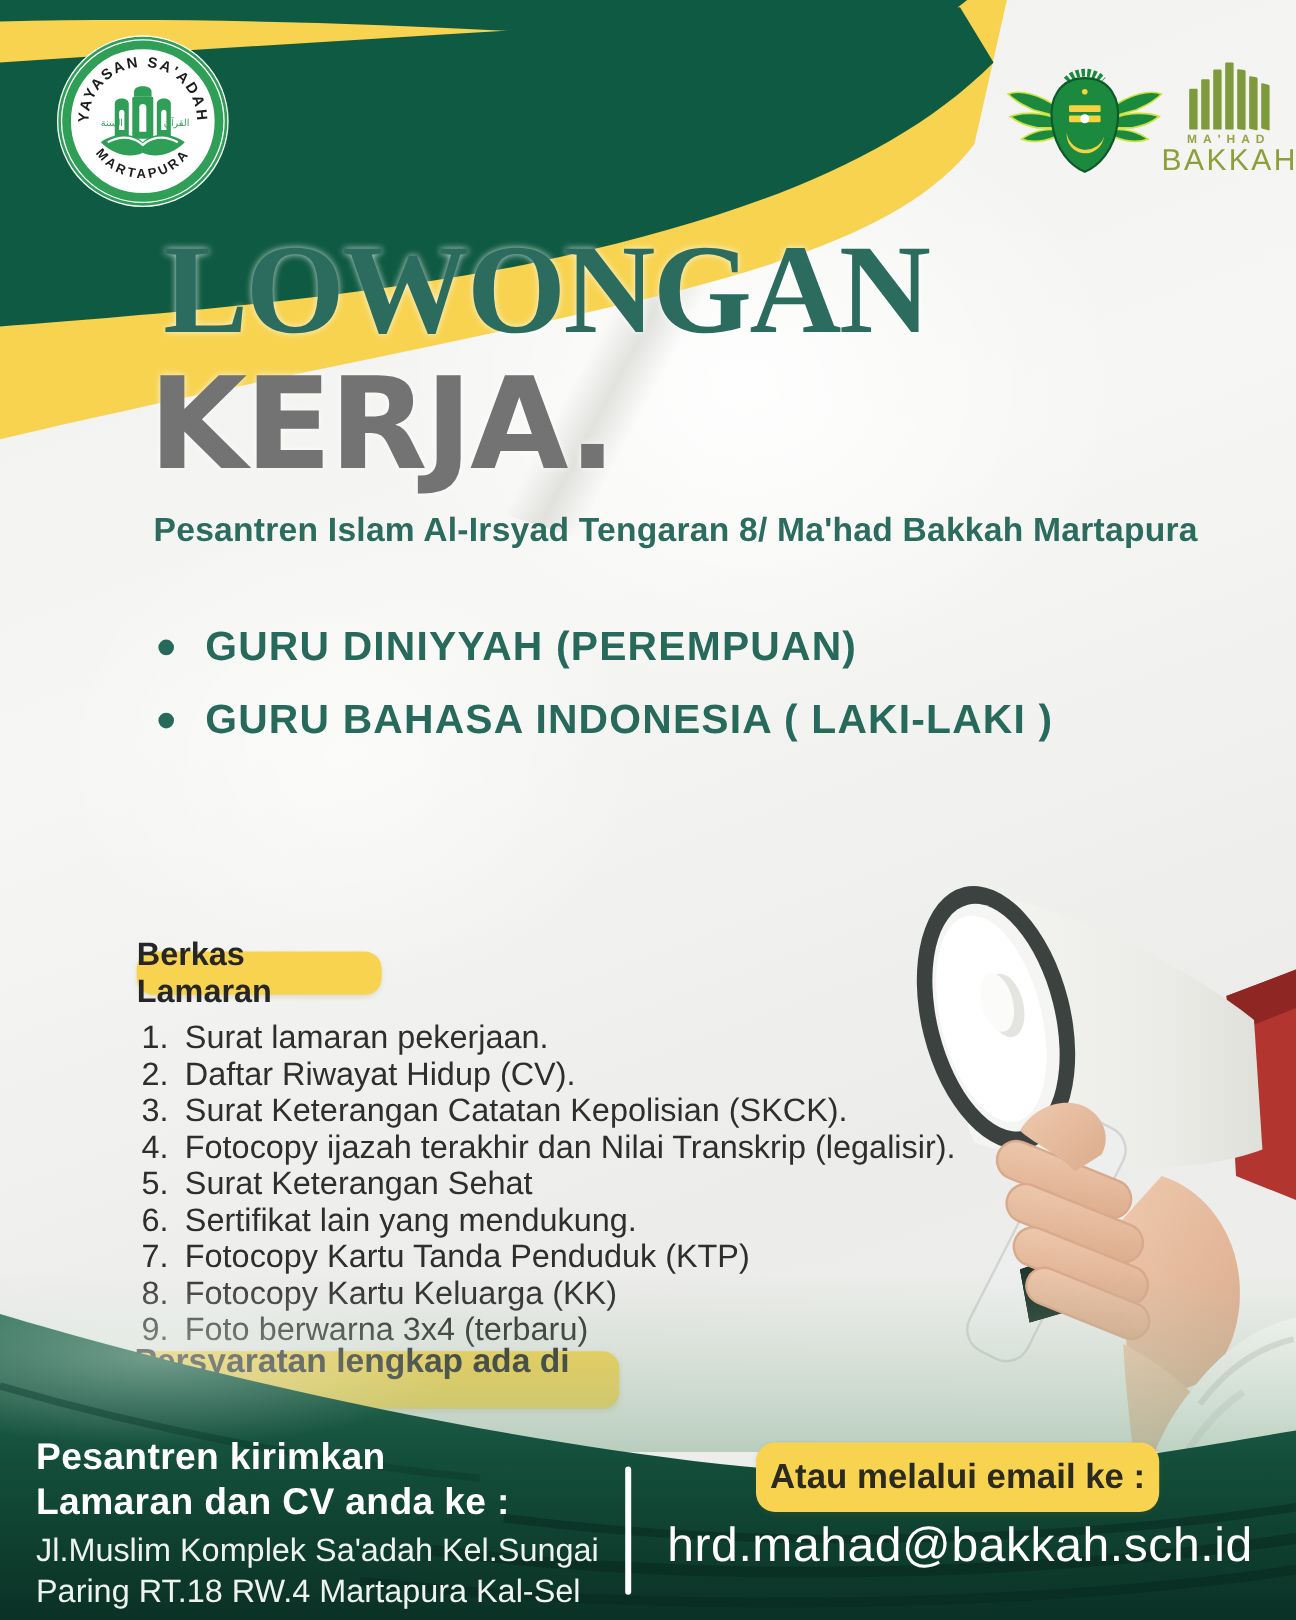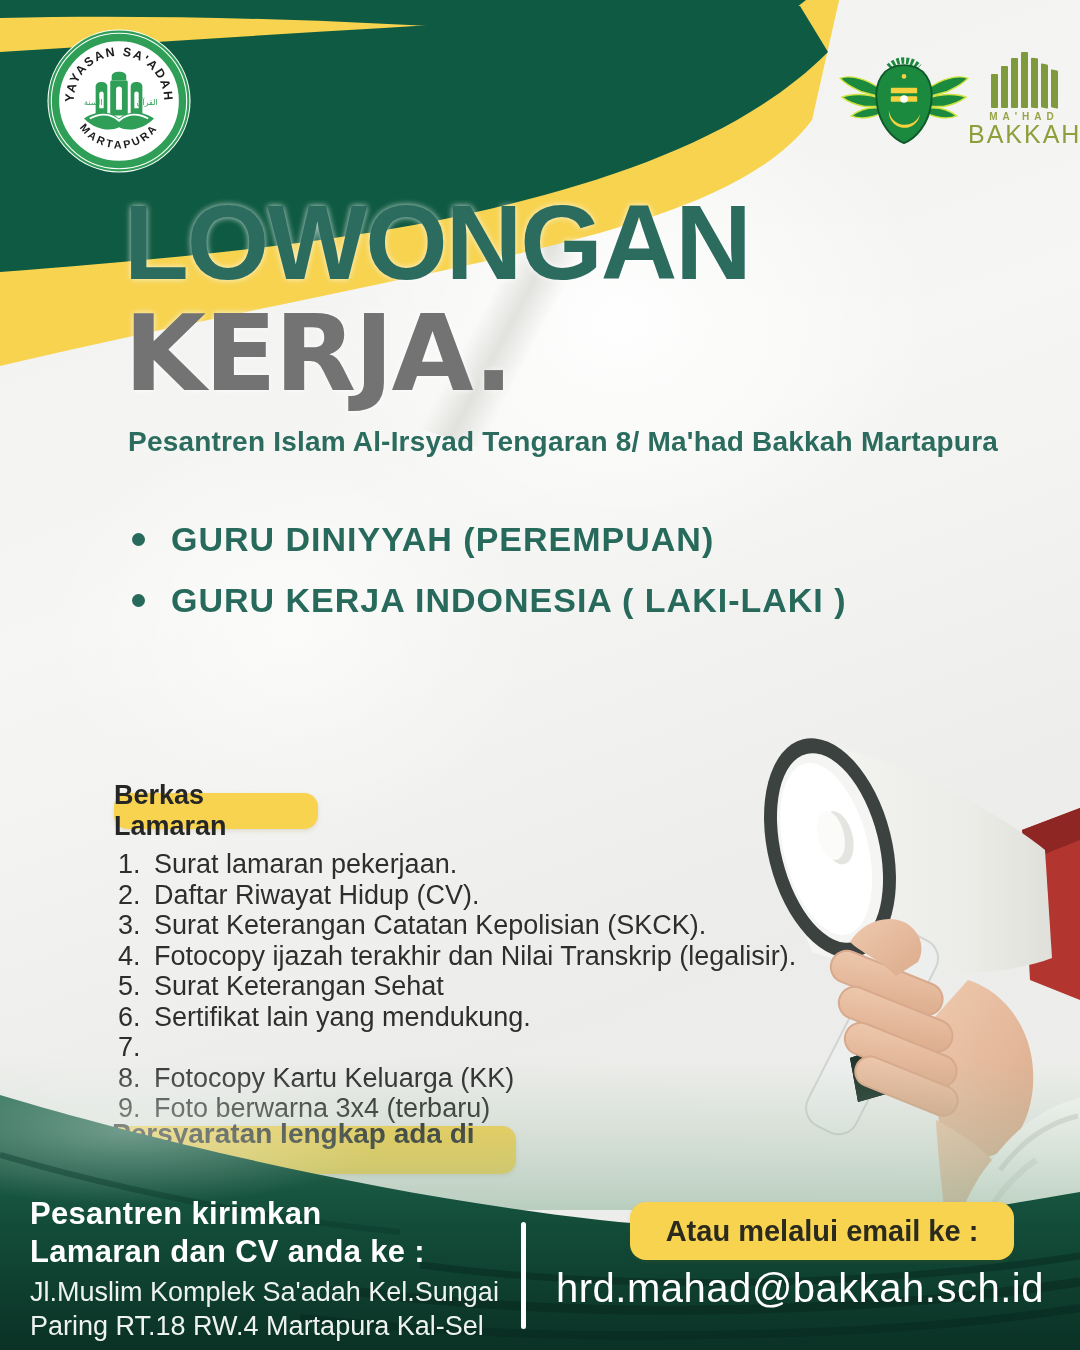--- a/index.html
+++ b/index.html
@@ -23,39 +23,39 @@
   #footer-svg{left:0;top:1060px;}
   
   #badge-svg{left:46px;top:28px;}
   #wing-svg{left:838px;top:52px;}
   .bakkah{left:968px;top:52px;width:112px;text-align:center;color:#8f9d3a;}
   .bakkah .bars{display:flex;align-items:flex-end;justify-content:center;gap:3px;height:56px;}
   .bakkah .bar{width:7px;background:#7f9a3c;border-radius:1px;}
   .bakkah .mahad{font-size:10px;font-weight:bold;letter-spacing:5px;margin-top:3px;color:#9aa348;}
   .bakkah .bkkh{font-size:25px;font-weight:normal;letter-spacing:2px;margin-top:-2px;color:#8f9d3a;}
   
-  .title1{left:124px;top:186px;font-family:Liberation Sans, sans-serif;font-weight:800;
+  .title1{left:136px;top:186px;font-family:Liberation Serif, serif;font-weight:800;
     font-size:106px;line-height:112px;letter-spacing:-2px;color:#2b6c5f;
     text-shadow:0 0 6px rgba(255,255,255,.8);}
   .title2{left:124px;top:298px;font-family:"DejaVu Sans",sans-serif;font-weight:800;
     font-size:106px;line-height:112px;letter-spacing:-2px;color:#737373;
     text-shadow:0 0 6px rgba(255,255,255,.8);}
   .subtitle{left:128px;top:426px;width:930px;font-size:28px;font-weight:bold;color:#2b6c5f;letter-spacing:.2px;}
   
   .positions{left:132px;top:520px;list-style:none;margin:0;padding:0;}
   .positions li{display:flex;align-items:center;margin-bottom:22px;
     font-size:34px;font-weight:bold;letter-spacing:1px;color:#276a5b;}
   .positions li::before{content:"";width:13px;height:13px;border-radius:50%;background:#276a5b;
     margin-right:26px;flex:0 0 auto;}
   
   .pill{background:#f7d34f;border-radius:14px;color:#262626;font-weight:bold;
     display:flex;align-items:center;justify-content:center;box-shadow:0 2px 4px rgba(120,100,20,.15);}
   .pill-berkas{left:114px;top:793px;width:204px;height:36px;font-size:27px;}
   .pill-caption{left:112px;top:1126px;width:404px;height:48px;font-size:28px;}
-  .pill-email{left:630px;top:1202px;width:384px;height:58px;font-size:29px;border-radius:16px;color:#2b2a1e;}
+  .pill-email{left:630px;top:1202px;width:336px;height:58px;font-size:29px;border-radius:16px;color:#2b2a1e;}
   
   .reqs{left:118px;top:849px;margin:0;padding:0;list-style:none;}
   .reqs li{display:flex;font-size:27px;line-height:30.5px;color:#2e2e2e;}
   .reqs .num{flex:0 0 36px;}
   
   .f-send1{left:30px;top:1196px;font-size:31px;font-weight:bold;color:#ffffff;letter-spacing:.3px;}
   .f-send2{left:30px;top:1234px;font-size:31px;font-weight:bold;color:#ffffff;letter-spacing:.3px;}
   .f-addr1{left:30px;top:1277px;font-size:27px;color:#eef3ef;}
   .f-addr2{left:30px;top:1311px;font-size:27px;color:#eef3ef;}
   .f-divider{left:521px;top:1222px;width:5px;height:107px;background:#ffffff;border-radius:3px;}
@@ -143,21 +143,21 @@
 <div class="abs title2">KERJA.</div>
 <div class="abs subtitle">Pesantren Islam Al-Irsyad  Tengaran 8/ Ma'had Bakkah Martapura</div>
 
 <ul class="abs positions">
 
     <li>
       <span>GURU DINIYYAH (PEREMPUAN)</span>
     </li>
 
     <li>
-      <span>GURU KERJA INDONESIA ( LAKI-LAKI )</span>
+      <span>GURU BAHASA INDONESIA ( LAKI-LAKI )</span>
     </li>
   </ul>
 
 <div class="abs pill pill-berkas">Berkas Lamaran</div>
 
 <ol class="abs reqs">
 
     <li>
       <span class="num">1.</span>
       <span class="txt">Surat lamaran pekerjaan.</span>
@@ -183,20 +183,21 @@
       <span class="txt">Surat Keterangan Sehat</span>
     </li>
 
     <li>
       <span class="num">6.</span>
       <span class="txt">Sertifikat lain yang mendukung.</span>
     </li>
 
     <li>
       <span class="num">7.</span>
+      <span class="txt">Fotocopy Kartu Tanda Penduduk (KTP)</span>
     </li>
 
     <li>
       <span class="num">8.</span>
       <span class="txt">Fotocopy Kartu Keluarga (KK)</span>
     </li>
 
     <li>
       <span class="num">9.</span>
       <span class="txt">Foto berwarna 3x4 (terbaru)</span>

